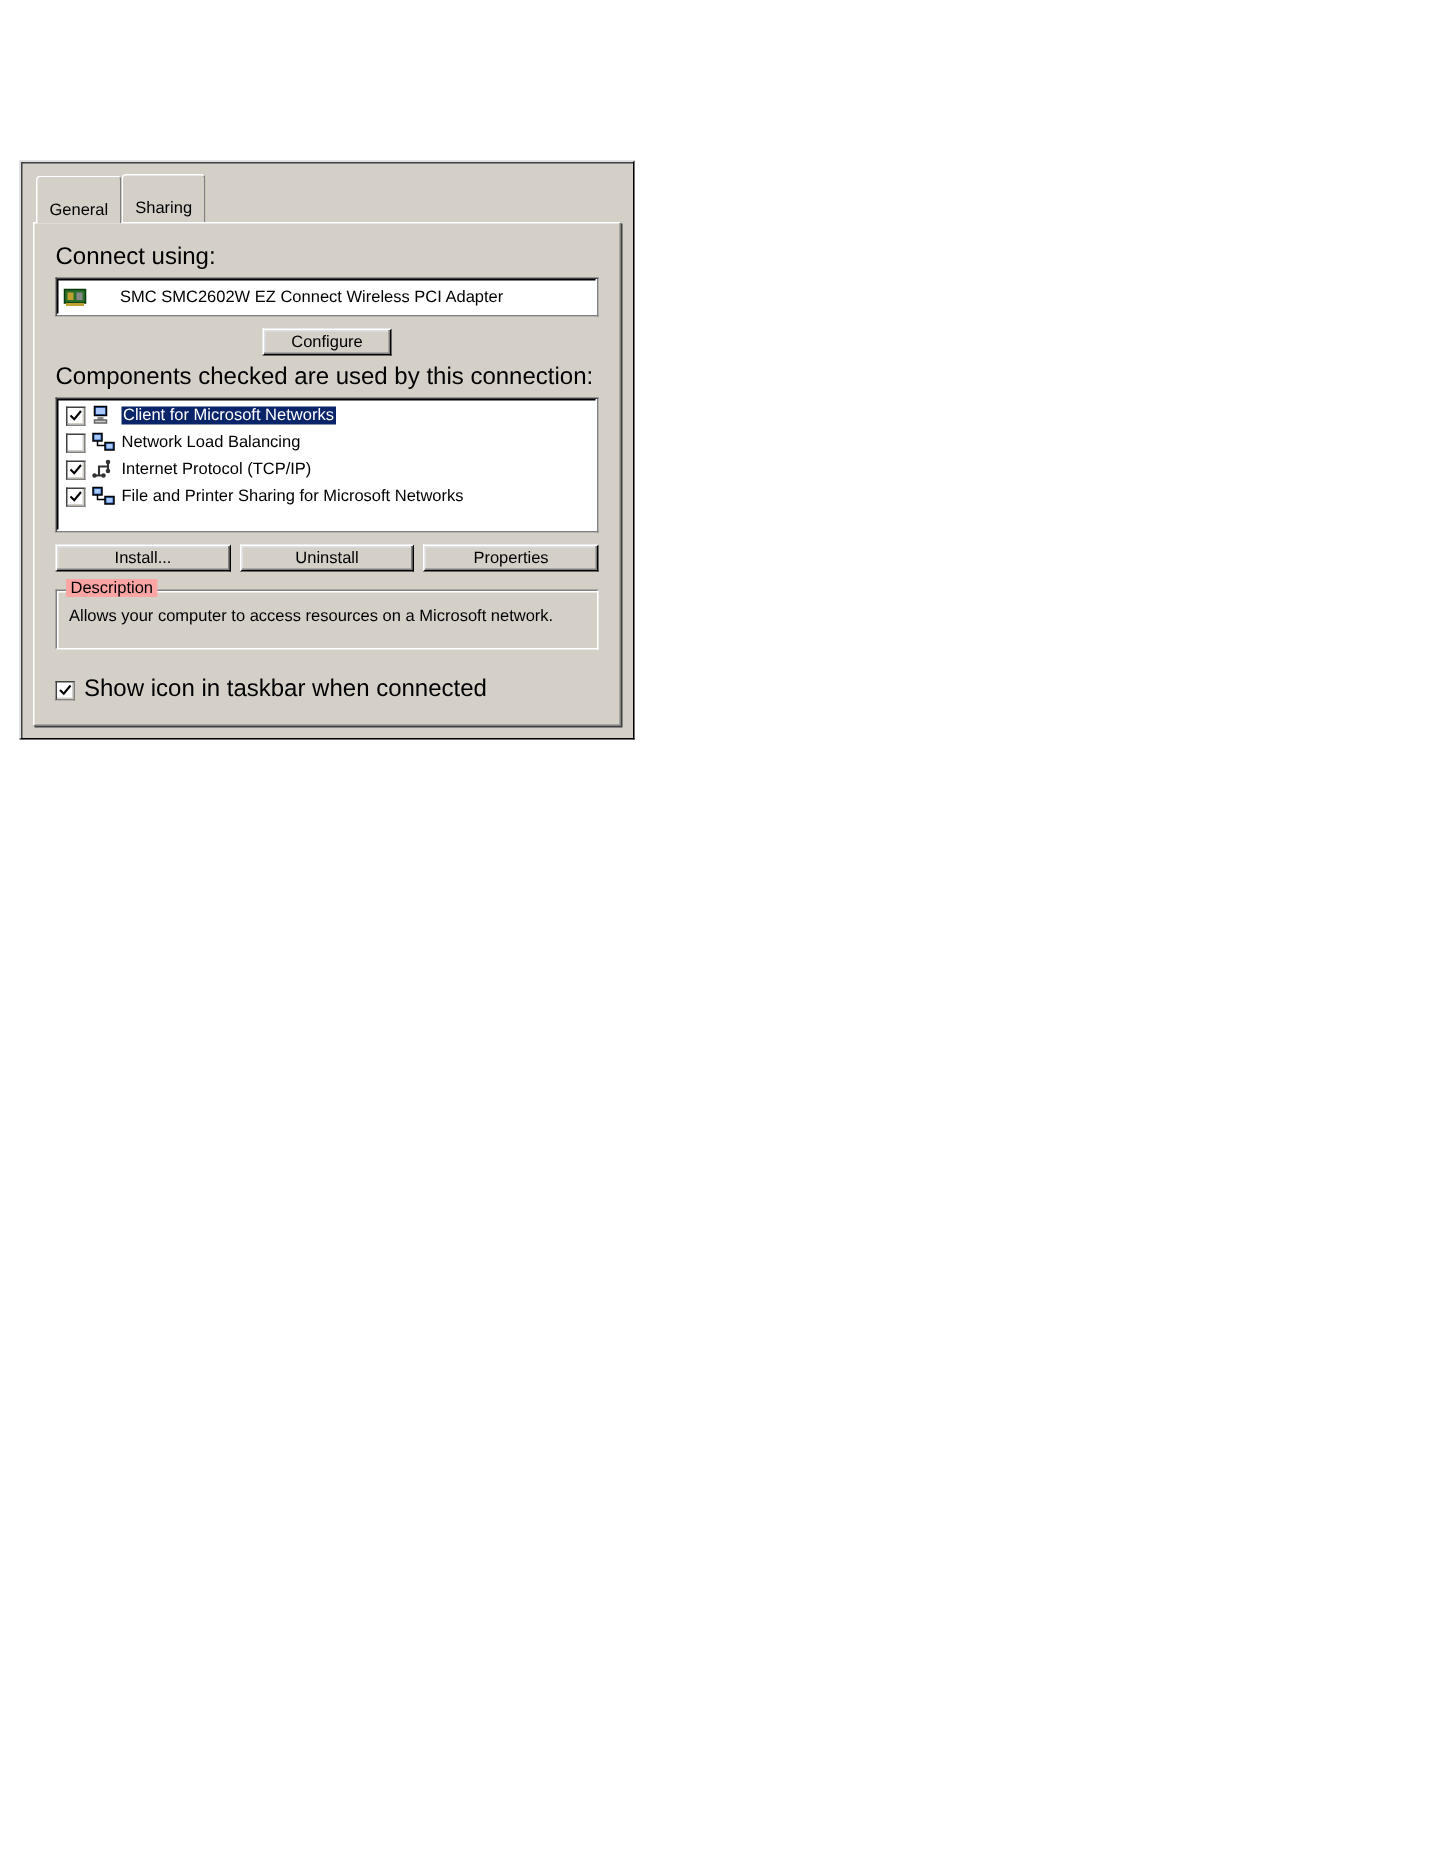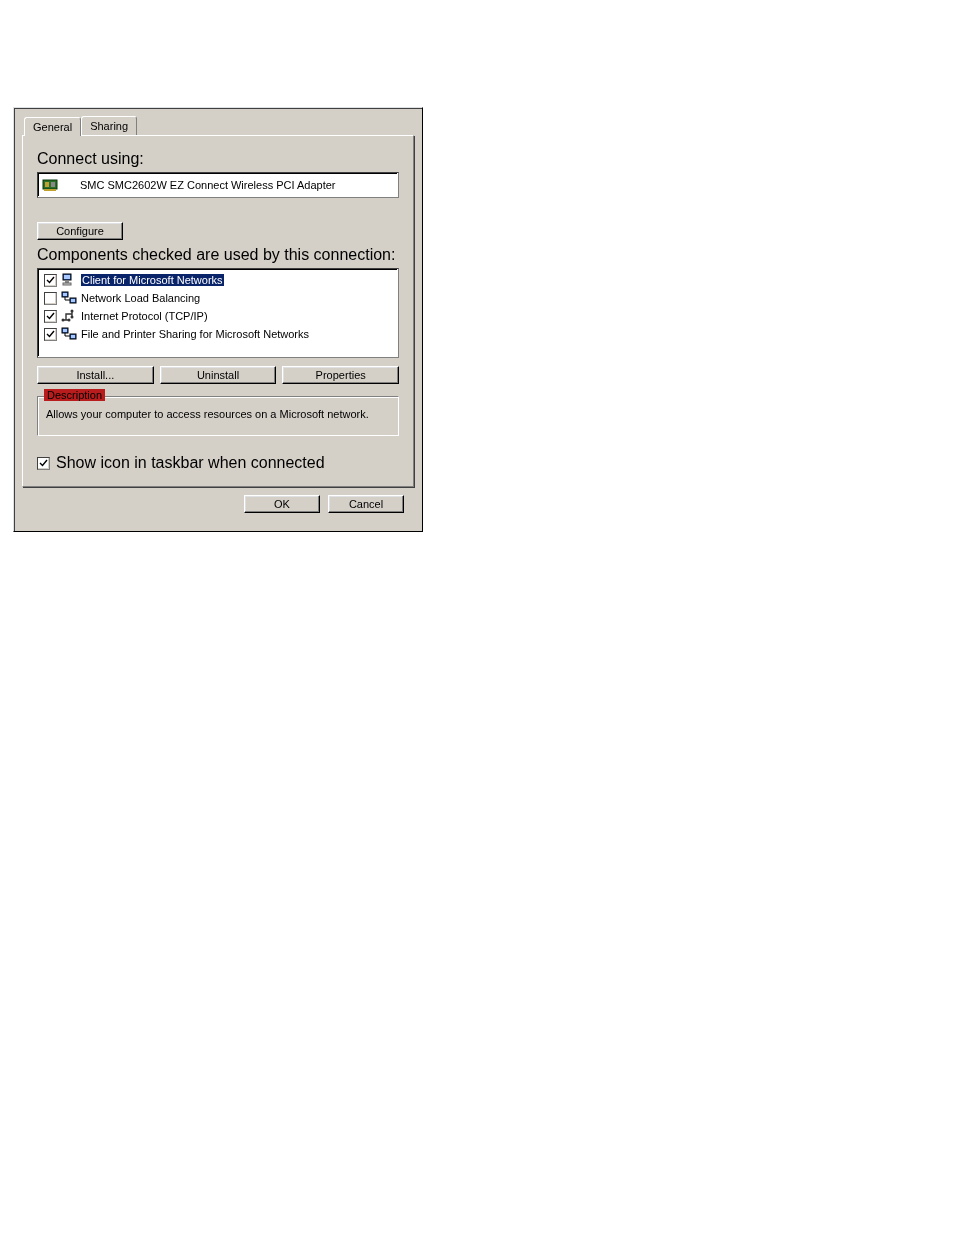--- a/index.html
+++ b/index.html
@@ -57,21 +57,21 @@
     padding: 6px 8px 8px 8px;
   }
   
   .tabs {
     display: flex;
     align-items: flex-end;
     position: relative;
     margin-left: 2px;
   }
   .tab {
-    padding: 3px 8px 3px 8px;
+    padding: 16px 8px 3px 8px;
     background: #d4d0c8;
     border: 1px solid #808080;
     border-bottom: none;
     border-top-color: #fff;
     border-left-color: #fff;
     border-radius: 3px 3px 0 0;
     position: relative;
     font-size: 11px;
   }
   .tab.active {
@@ -122,21 +122,21 @@
     cursor: default;
     user-select: none;
   }
   .btn-row {
     display: flex;
     gap: 6px;
     margin-top: 8px;
   }
   .btn-row .btn { flex: 1; }
 
-  .right-btn-row { display: flex; justify-content: flex-start; margin-top: 24px; }
+  .right-btn-row { display: flex; justify-content: center; margin-top: 8px; }
   .right-btn-row .btn { width: 84px; }
 
   .listbox {
     background: #fff;
     border: 1px solid #808080;
     border-top-color: #404040;
     border-left-color: #404040;
     box-shadow: inset -1px -1px 0 #fff, inset 1px 1px 0 #000;
     padding: 2px 4px;
     height: 84px;
@@ -173,21 +173,21 @@
     border-right-color: #fff;
     box-shadow: 1px 1px 0 #fff inset;
     padding: 10px 8px 14px 8px;
     margin-top: 12px;
     position: relative;
   }
   .groupbox .legend {
     position: absolute;
     top: -8px;
     left: 6px;
-    background: #b91c1c;
+    background: #fca5a5;
     padding: 0 3px;
     font-size: 11px;
   }
   .desc-text { font-size: 11px; line-height: 1.3; }
 
   .task-check {
     display: flex; align-items: center; gap: 6px;
     margin-top: 18px;
   }
 
@@ -319,23 +319,15 @@
         <span class="chk" id="show-icon-chk">
             <svg viewBox="0 0 9 9">
               <path d="M1 4 L3.5 6.5 L8 1" stroke="#000" stroke-width="1.4" fill="none"></path>
             </svg>
           </span>
         <span class="label">Show icon in taskbar when connected</span>
       </div>
 
     </div>
 
-    <div class="dialog-buttons">
-      <div class="btn">
-        <span>OK</span>
-      </div>
-      <div class="btn">
-        <span>Cancel</span>
-      </div>
-    </div>
 
   </div>
 </div>
 
 </body></html>

